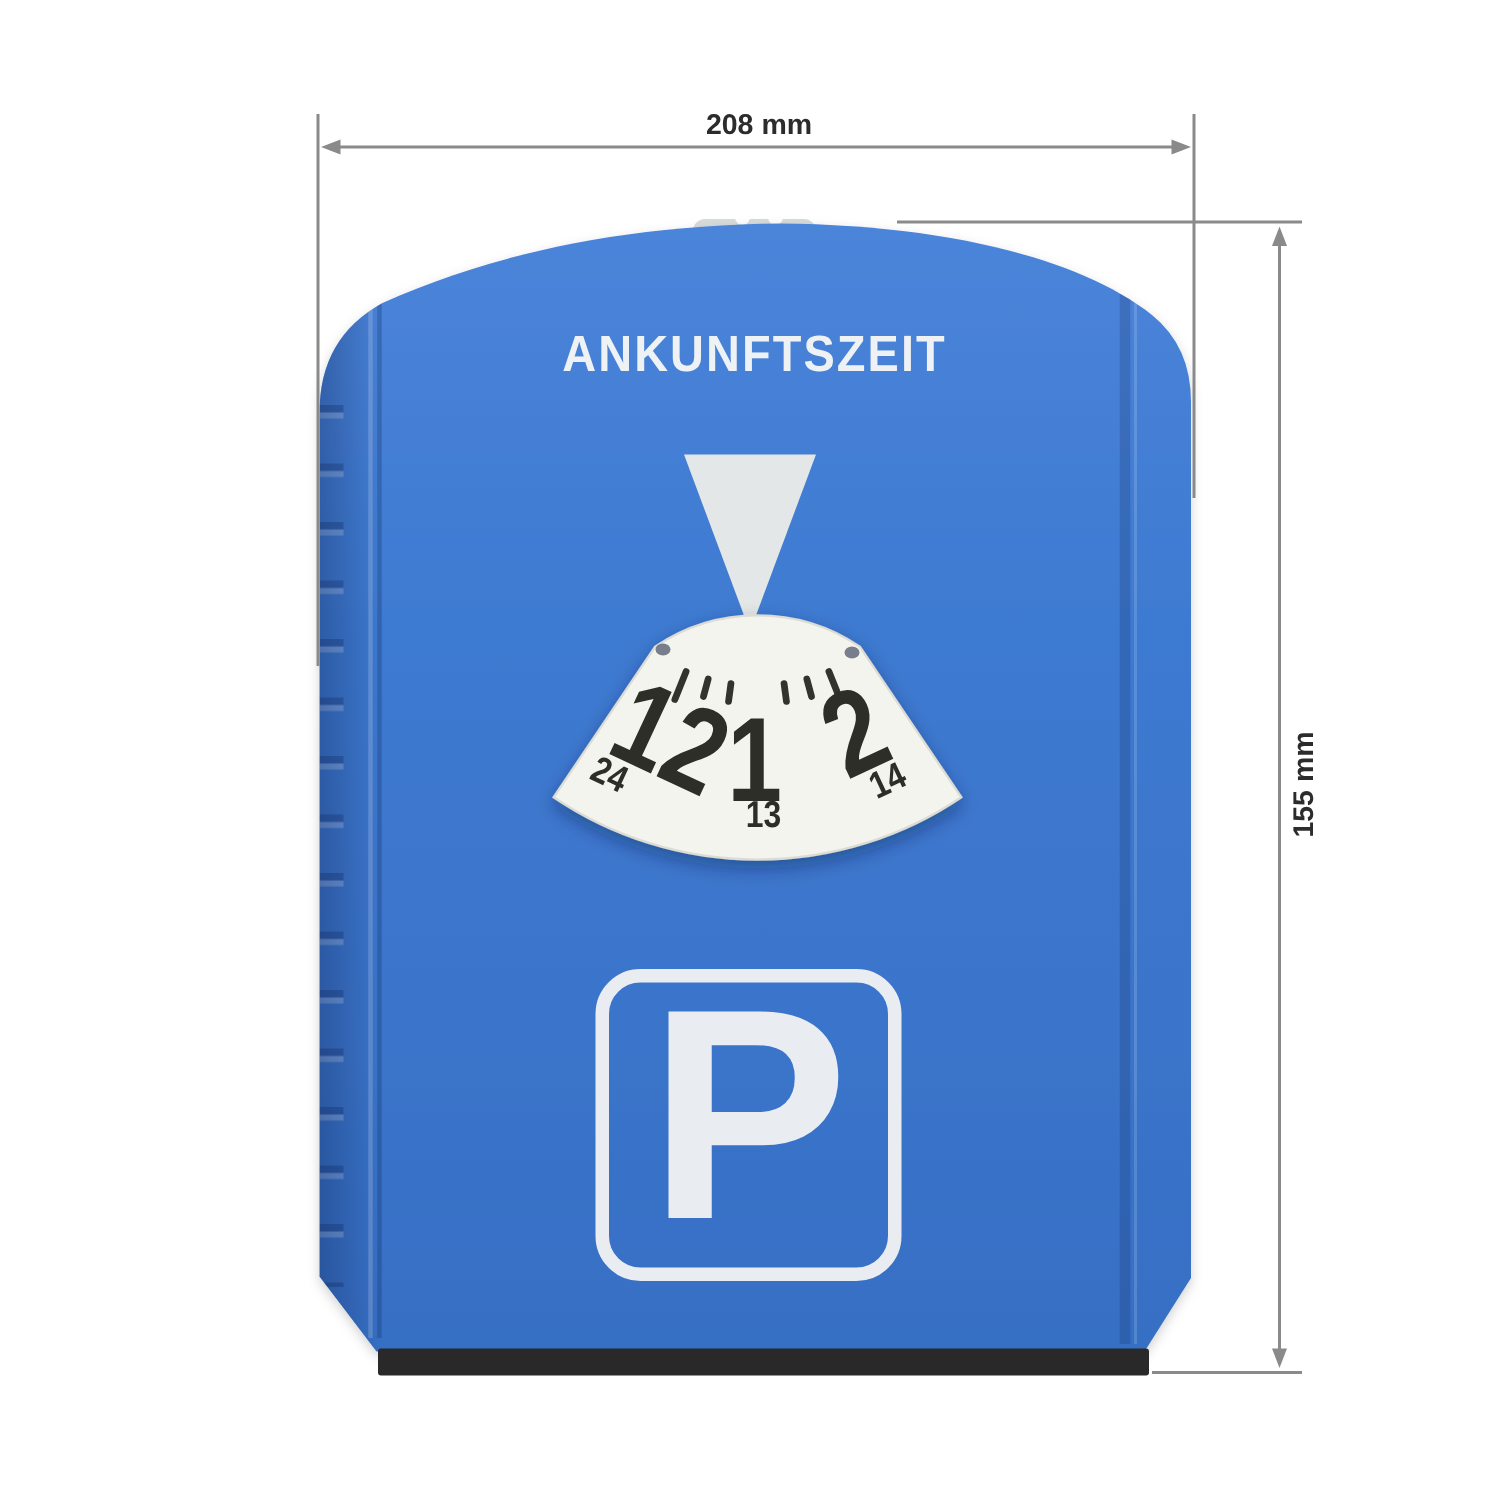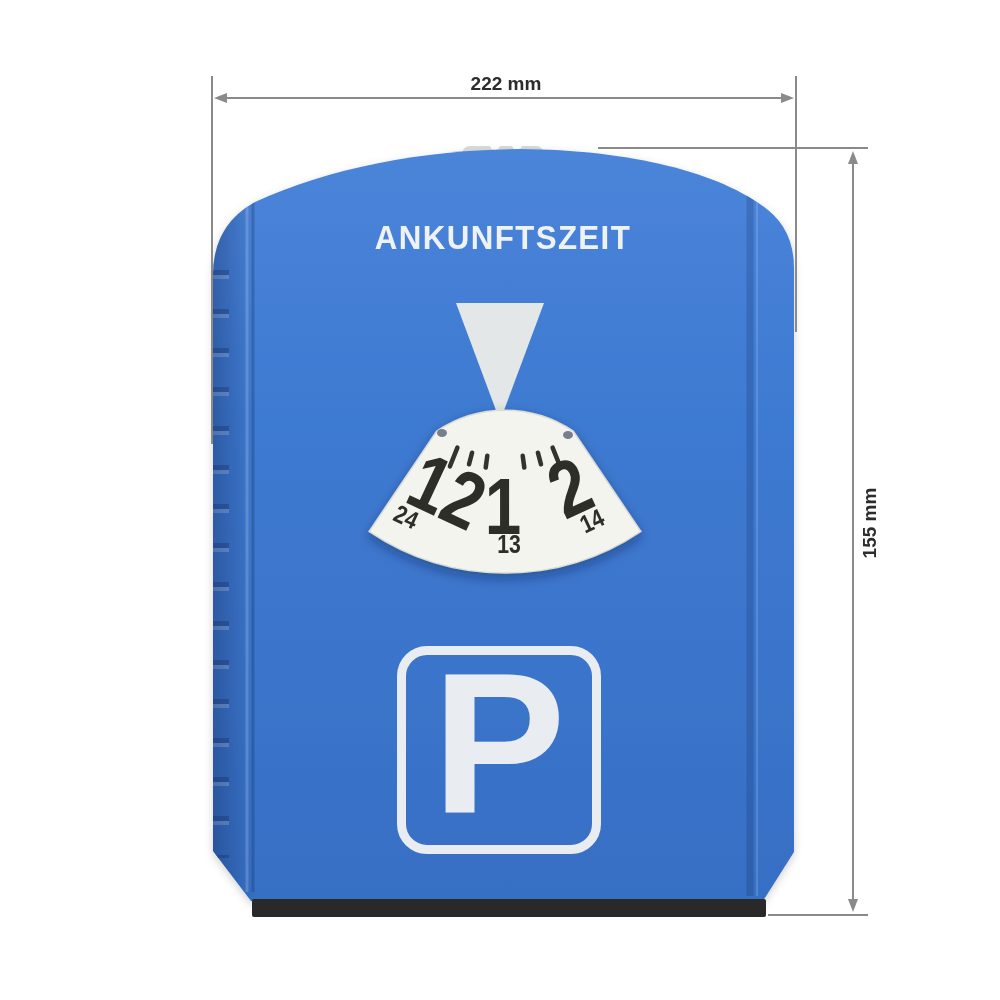--- a/index.html
+++ b/index.html
@@ -123,21 +123,21 @@
 
   <div class="abs p-sign">
     <span>P</span>
   </div>
 
   <div class="abs dim-line" style="left:211px;top:76px;width:2px;height:368px;"></div>
   <div class="abs dim-line" style="left:795px;top:76px;width:2px;height:256px;"></div>
   <div class="abs dim-line" style="left:222px;top:97px;width:564px;height:2px;"></div>
   <div class="abs arrow arrow-left" style="left:214px;top:93px;"></div>
   <div class="abs arrow arrow-right" style="left:781px;top:93px;"></div>
-  <div class="abs dim-label" style="left:506px;top:84px;transform:translate(-50%,-50%);">222 mm</div>
+  <div class="abs dim-label" style="left:506px;top:84px;transform:translate(-50%,-50%);">208 mm</div>
 
   <div class="abs dim-line" style="left:598px;top:147px;width:270px;height:2px;"></div>
   <div class="abs dim-line" style="left:768px;top:914px;width:100px;height:2px;"></div>
   <div class="abs dim-line" style="left:852px;top:155px;width:2px;height:752px;"></div>
   <div class="abs arrow arrow-up" style="left:848px;top:151px;"></div>
   <div class="abs arrow arrow-down" style="left:848px;top:899px;"></div>
   <div class="abs dim-label" style="left:870px;top:523px;transform:translate(-50%,-50%) rotate(-90deg);">155 mm</div>
 
 </div>
 

